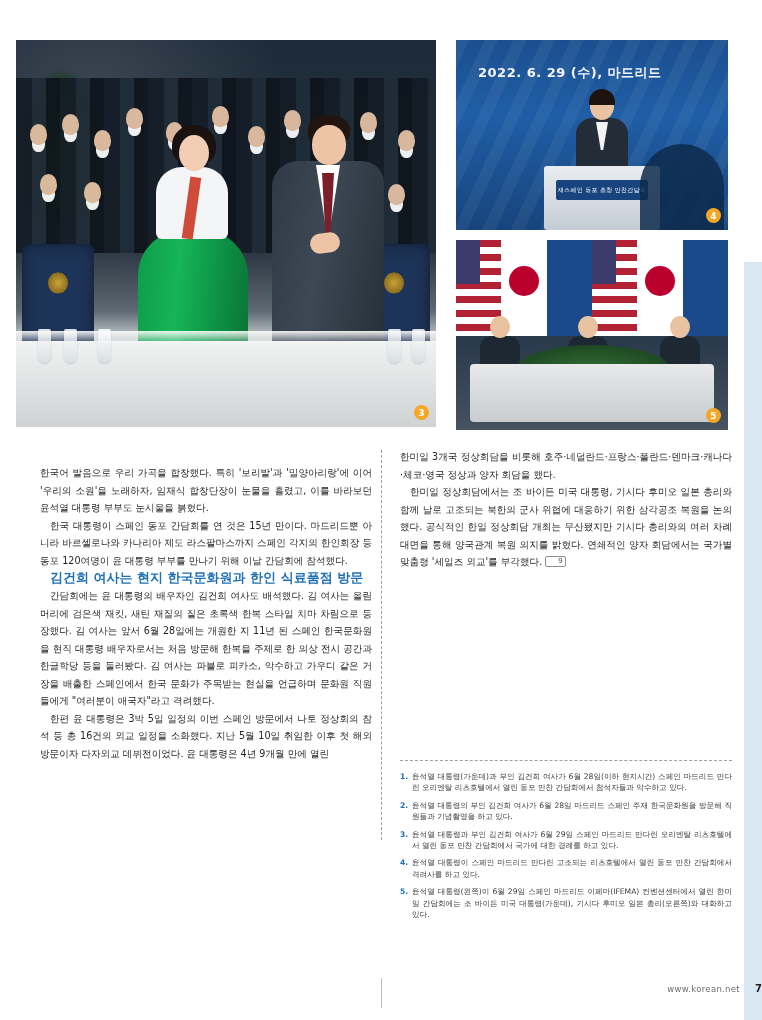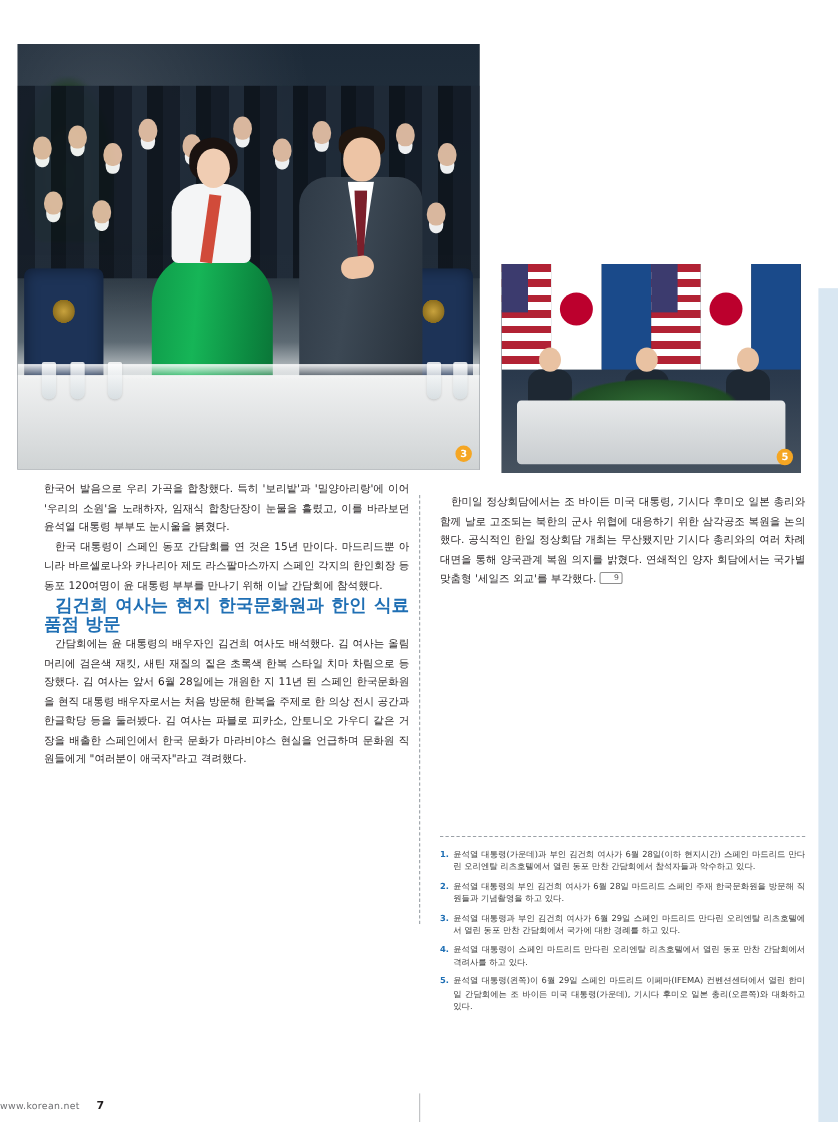--- a/index.html
+++ b/index.html
@@ -116,44 +116,44 @@
   #seat2{left:112px;}
   #seat3{left:204px;}
 
   
   .divider{
     position:absolute;left:381px;top:450px;height:390px;
     border-left:1px dashed #9aa0a6;
   }
   .col{position:absolute;width:332px;font-size:9.6px;line-height:17.5px;
        text-align:justify;color:#231f20;}
-  #col-left{left:40px;top:436px;}
+  #col-left{left:40px;top:464px;}
   #col-right{left:400px;top:448px;}
   .col p{margin:0 0 0 0;text-indent:10px;}
   .col p.noindent{text-indent:0;}
   .subhead{
-    color:#1f6fb4;font-weight:bold;font-size:16px;line-height:18px;
+    color:#1f6fb4;font-weight:bold;font-size:13px;line-height:18px;
     margin:14px 0 5px 0;text-indent:0;
   }
   .refmark{
     display:inline-block;border:1px solid #8e8e8e;border-radius:2px;
     font-size:7px;line-height:9px;padding:0 2px;vertical-align:2px;color:#555;
   }
 
   
   .notes{
     position:absolute;left:400px;top:760px;width:332px;
     border-top:1px dashed #9aa0a6;padding-top:10px;
   }
   .note{display:flex;font-size:7.6px;line-height:11.4px;color:#3a3a3a;margin-bottom:6px;}
   .note .n{color:#1f6fb4;font-weight:bold;width:12px;flex:0 0 12px;}
   .note .t{flex:1;text-align:justify;}
 
   
-  .footer{position:absolute;left:0;right:0;bottom:8px;text-align:left;}
+  .footer{position:absolute;left:0;right:0;bottom:24px;text-align:right;}
   .footer .url{font-size:8.5px;color:#6d6e71;letter-spacing:.3px;}
   .footer .pg{font-size:10px;color:#231f20;font-weight:bold;margin-left:10px;}
   .footer .rule{position:absolute;left:381px;bottom:-12px;width:1px;height:30px;background:#bcbec0;}
 </style>
 </head>
 <body>
 
 <div class="page">
 
   <div class="edge-bar"></div>
@@ -201,20 +201,37 @@
     </div>
     <div class="table-front"></div>
     <div class="glass" style="left:22px"></div>
     <div class="glass" style="left:48px"></div>
     <div class="glass" style="left:82px"></div>
     <div class="glass" style="left:372px"></div>
     <div class="glass" style="left:396px"></div>
     <div class="badge">3</div>
   </div>
 
+  <div class="photo" id="photo-podium">
+    <div class="podium-bg"></div>
+    <div class="podium-date">2022. 6. 29 (수), 마드리드</div>
+    <div class="podium-person">
+      <div class="body"></div>
+        <div class="shirt"></div>
+        <div class="head"></div>
+        <div class="hair"></div>
+    </div>
+    <div class="lectern">
+      <div class="plate">
+          <span>재스페인 동포 초청 만찬간담회</span>
+        </div>
+    </div>
+    <div class="podium-shadow"></div>
+    <div class="badge">4</div>
+  </div>
 
   <div class="photo" id="photo-summit">
     <div class="summit-bg"></div>
     <div class="flagrow">
       <div class="f-us"></div>
       <div class="f-jp"></div>
       <div class="f-nato"></div>
       <div class="f-us"></div>
       <div class="f-jp"></div>
       <div class="f-nato"></div>
@@ -235,43 +252,45 @@
     <div class="summit-table"></div>
     <div class="badge">5</div>
   </div>
 
   <div class="divider"></div>
 
   <div class="col" id="col-left">
     <p class="noindent">한국어 발음으로 우리 가곡을 합창했다. 특히 '보리밭'과 '밀양아리랑'에 이어 '우리의 소원'을 노래하자, 임재식 합창단장이 눈물을 흘렸고, 이를 바라보던 윤석열 대통령 부부도 눈시울을 붉혔다.</p>
     <p>한국 대통령이 스페인 동포 간담회를 연 것은 15년 만이다. 마드리드뿐 아니라 바르셀로나와 카나리아 제도 라스팔마스까지 스페인 각지의 한인회장 등 동포 120여명이 윤 대통령 부부를 만나기 위해 이날 간담회에 참석했다.</p>
     <p class="subhead">김건희 여사는 현지 한국문화원과 한인 식료품점 방문</p>
-    <p>간담회에는 윤 대통령의 배우자인 김건희 여사도 배석했다. 김 여사는 올림머리에 검은색 재킷, 새틴 재질의 짙은 초록색 한복 스타일 치마 차림으로 등장했다. 김 여사는 앞서 6월 28일에는 개원한 지 11년 된 스페인 한국문화원을 현직 대통령 배우자로서는 처음 방문해 한복을 주제로 한 의상 전시 공간과 한글학당 등을 둘러봤다. 김 여사는 파블로 피카소, 안토니오 가우디 같은 거장을 배출한 스페인에서 한국 문화가 마라비야스 현실을 언급하며 문화원 직원들에게 "여러분이 애국자"라고 격려했다.</p>
+    <p>간담회에는 윤 대통령의 배우자인 김건희 여사도 배석했다. 김 여사는 올림머리에 검은색 재킷, 새틴 재질의 짙은 초록색 한복 스타일 치마 차림으로 등장했다. 김 여사는 앞서 6월 28일에는 개원한 지 11년 된 스페인 한국문화원을 현직 대통령 배우자로서는 처음 방문해 한복을 주제로 한 의상 전시 공간과 한글학당 등을 둘러봤다. 김 여사는 파블로 피카소, 악수하고 가우디 같은 거장을 배출한 스페인에서 한국 문화가 주목받는 현실을 언급하며 문화원 직원들에게 "여러분이 애국자"라고 격려했다.</p>
+    <p>한편 윤 대통령은 3박 5일 일정의 이번 스페인 방문에서 나토 정상회의 참석 등 총 16건의 외교 일정을 소화했다. 지난 5월 10일 취임한 이후 첫 해외 방문이자 다자외교 데뷔전이었다. 윤 대통령은 4년 9개월 만에 열린</p>
   </div>
 
   <div class="col" id="col-right">
+    <p class="noindent">한미일 3개국 정상회담을 비롯해 호주·네덜란드·프랑스·폴란드·덴마크·캐나다·체코·영국 정상과 양자 회담을 했다.</p>
     <p><span>한미일 정상회담에서는 조 바이든 미국 대통령, 기시다 후미오 일본 총리와 함께 날로 고조되는 북한의 군사 위협에 대응하기 위한 삼각공조 복원을 논의했다. 공식적인 한일 정상회담 개최는 무산됐지만 기시다 총리와의 여러 차례 대면을 통해 양국관계 복원 의지를 밝혔다. 연쇄적인 양자 회담에서는 국가별 맞춤형 '세일즈 외교'를 부각했다.</span> <span class="refmark">9</span></p>
   </div>
 
   <div class="notes">
     <div class="note">
       <span class="n">1.</span>
       <span class="t">윤석열 대통령(가운데)과 부인 김건희 여사가 6월 28일(이하 현지시간) 스페인 마드리드 만다린 오리엔탈 리츠호텔에서 열린 동포 만찬 간담회에서 참석자들과 악수하고 있다.</span>
     </div>
     <div class="note">
       <span class="n">2.</span>
       <span class="t">윤석열 대통령의 부인 김건희 여사가 6월 28일 마드리드 스페인 주재 한국문화원을 방문해 직원들과 기념촬영을 하고 있다.</span>
     </div>
     <div class="note">
       <span class="n">3.</span>
       <span class="t">윤석열 대통령과 부인 김건희 여사가 6월 29일 스페인 마드리드 만다린 오리엔탈 리츠호텔에서 열린 동포 만찬 간담회에서 국가에 대한 경례를 하고 있다.</span>
     </div>
     <div class="note">
       <span class="n">4.</span>
-      <span class="t">윤석열 대통령이 스페인 마드리드 만다린 오리엔탈 리츠호텔에서 열린 동포 만찬 간담회에서 격려사를 하고 있다.</span>
+      <span class="t">윤석열 대통령이 스페인 마드리드 만다린 고조되는 리츠호텔에서 열린 동포 만찬 간담회에서 격려사를 하고 있다.</span>
     </div>
     <div class="note">
       <span class="n">5.</span>
       <span class="t">윤석열 대통령(왼쪽)이 6월 29일 스페인 마드리드 이페마(IFEMA) 컨벤션센터에서 열린 한미일 간담회에는 조 바이든 미국 대통령(가운데), 기시다 후미오 일본 총리(오른쪽)와 대화하고 있다.</span>
     </div>
   </div>
 
   <div class="footer">
     <span class="url">www.korean.net</span>
     <span class="pg">7</span>

